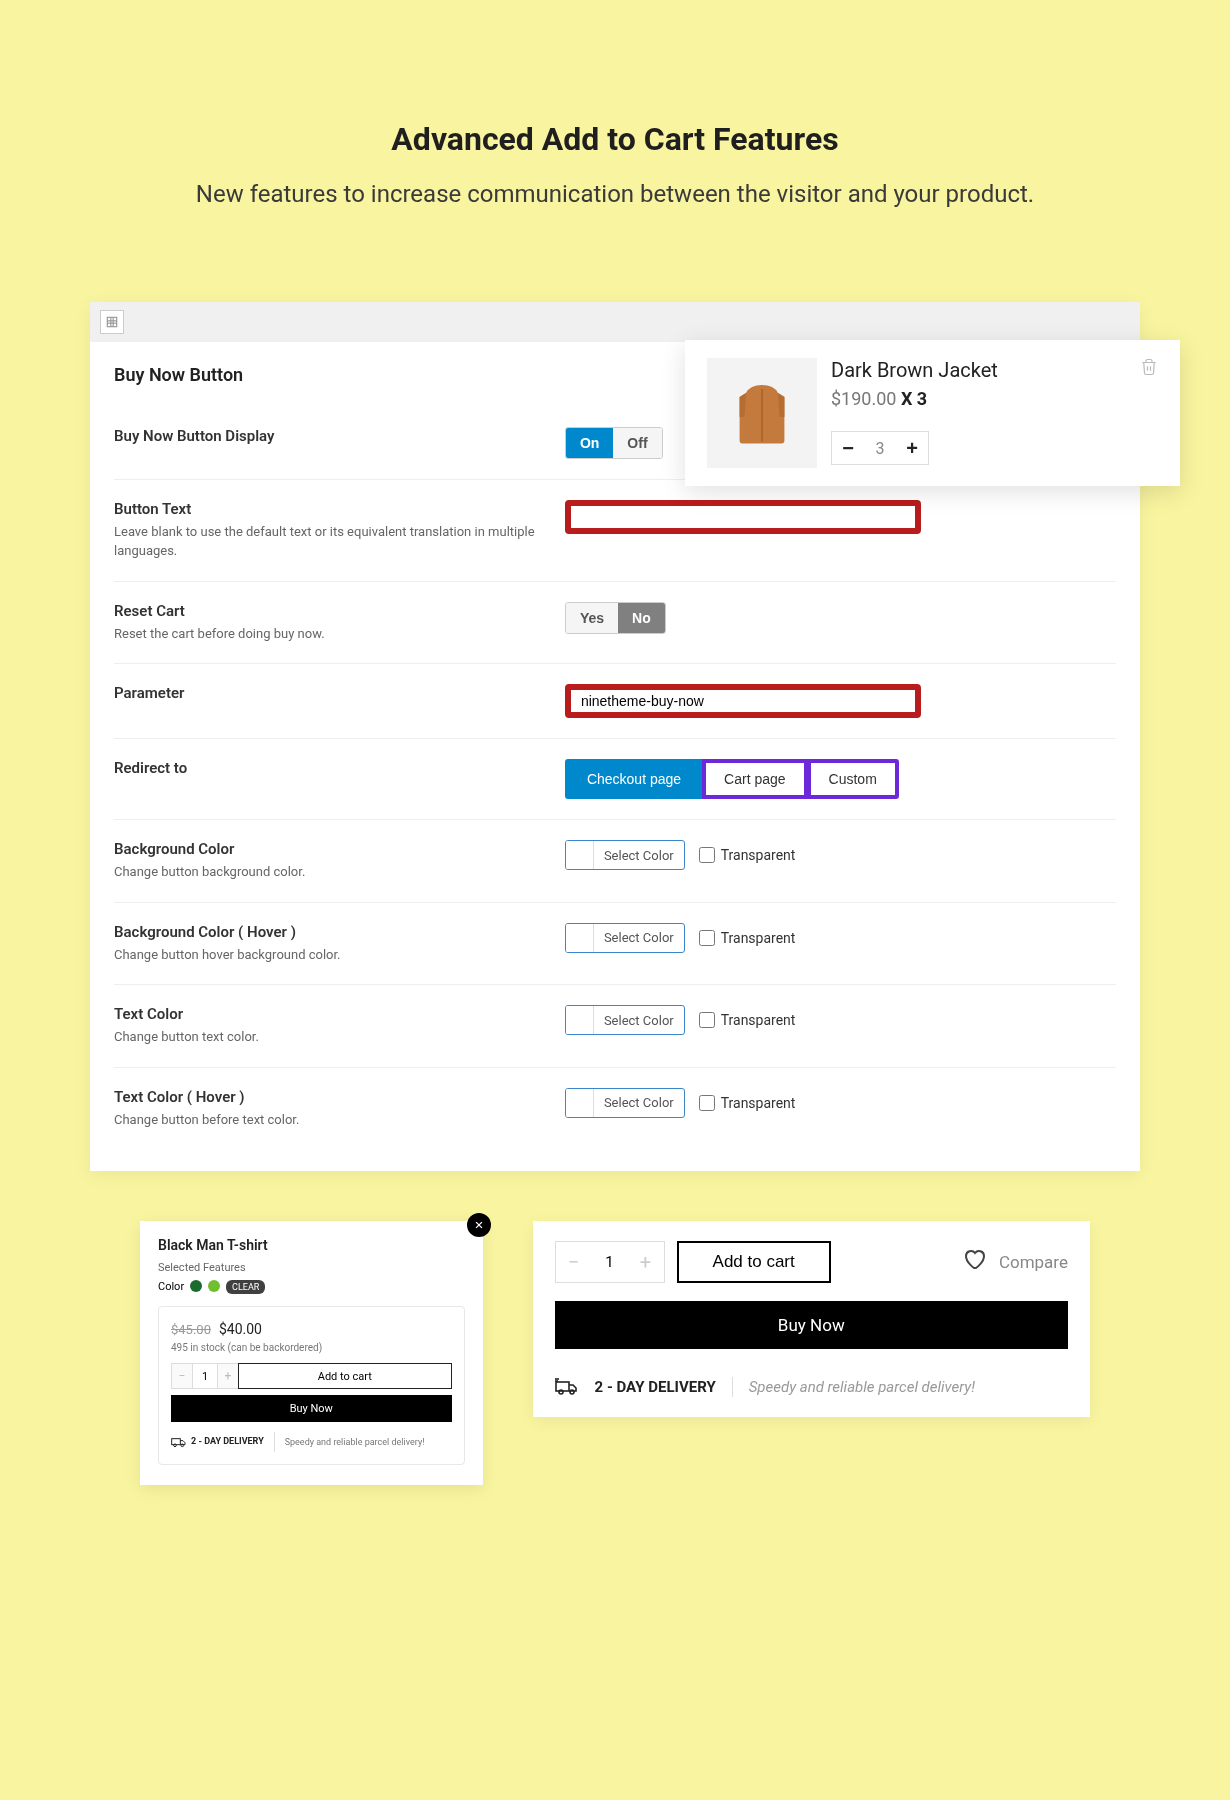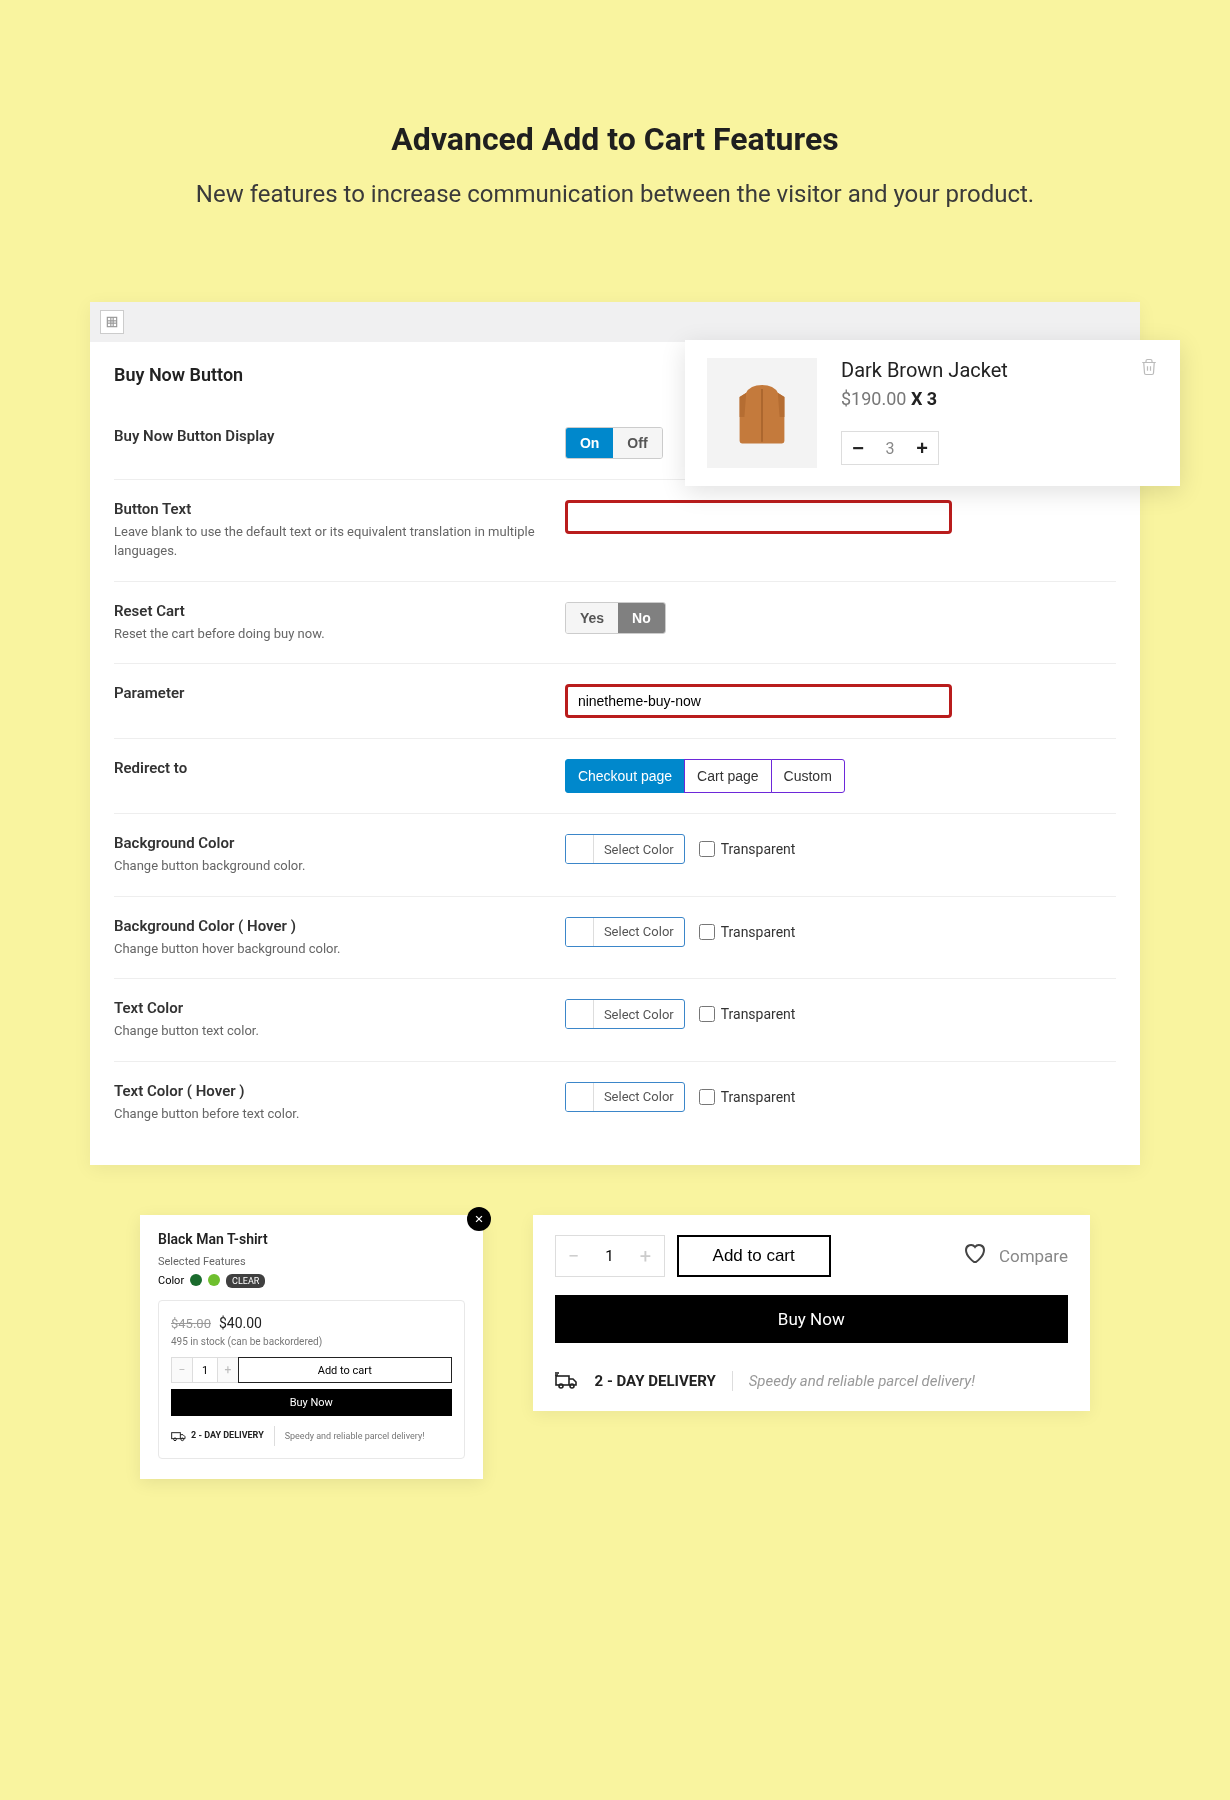--- a/index.html
+++ b/index.html
@@ -18,21 +18,21 @@
     
     .cart-popup {
       position: absolute;
       top: 340px; right: 50px;
       background: #fff;
       width: 495px;
       padding: 18px 22px;
       box-shadow: 0 6px 24px rgba(0,0,0,0.12);
       display: flex;
       align-items: flex-start;
-      gap: 24px;
+      gap: 14px;
     }
     .cart-popup .thumb {
       width: 110px; height: 110px; background: #f3f3f3;
       display: flex; align-items: center; justify-content: center;
     }
     .cart-popup .thumb svg { width: 80px; height: 80px; }
     .cart-popup .info { flex: 1; }
     .cart-popup .title { font-size: 20px; color: #222; margin-bottom: 6px; font-weight: 400; }
     .cart-popup .price-line { font-size: 18px; color: #777; margin-bottom: 22px; }
     .cart-popup .price-line strong { color: #222; font-weight: 700; }
@@ -77,28 +77,28 @@
 
     .toggle-group { display: flex; border: 1px solid #ccc; border-radius: 3px; overflow: hidden; }
     .toggle-group .opt {
       padding: 7px 14px; font-size: 14px; font-weight: 600;
       background: #f5f5f5; color: #555; cursor: pointer; border: none;
     }
     .toggle-group .opt.active-blue { background: #0088cc; color: #fff; }
     .toggle-group .opt.active-gray { background: #808080; color: #fff; }
 
     .text-input {
-      width: 387px; height: 34px; border: 3px solid #b91c1c;
+      width: 356px; height: 34px; border: 6px solid #b91c1c;
       border-radius: 4px; padding: 0 10px; font-size: 14px;
     }
 
     .button-seg { display: flex; gap: 0; }
     .button-seg .seg {
-      padding: 8px 12px; font-size: 14px; color: #333;
-      border: 1px solid #6d28d9; background: #fff; cursor: pointer;
+      padding: 8px 18px; font-size: 14px; color: #333;
+      border: 4px solid #6d28d9; background: #fff; cursor: pointer;
       margin-left: -1px;
     }
     .button-seg .seg:first-child { border-radius: 3px 0 0 3px; margin-left: 0; }
     .button-seg .seg:last-child { border-radius: 0 3px 3px 0; }
     .button-seg .seg.active { background: #0088cc; color: #fff; border-color: #0088cc; }
 
     .color-picker {
       display: flex; align-items: center; border: 1px solid #3b86c9;
       border-radius: 3px; overflow: hidden; height: 30px;
     }

